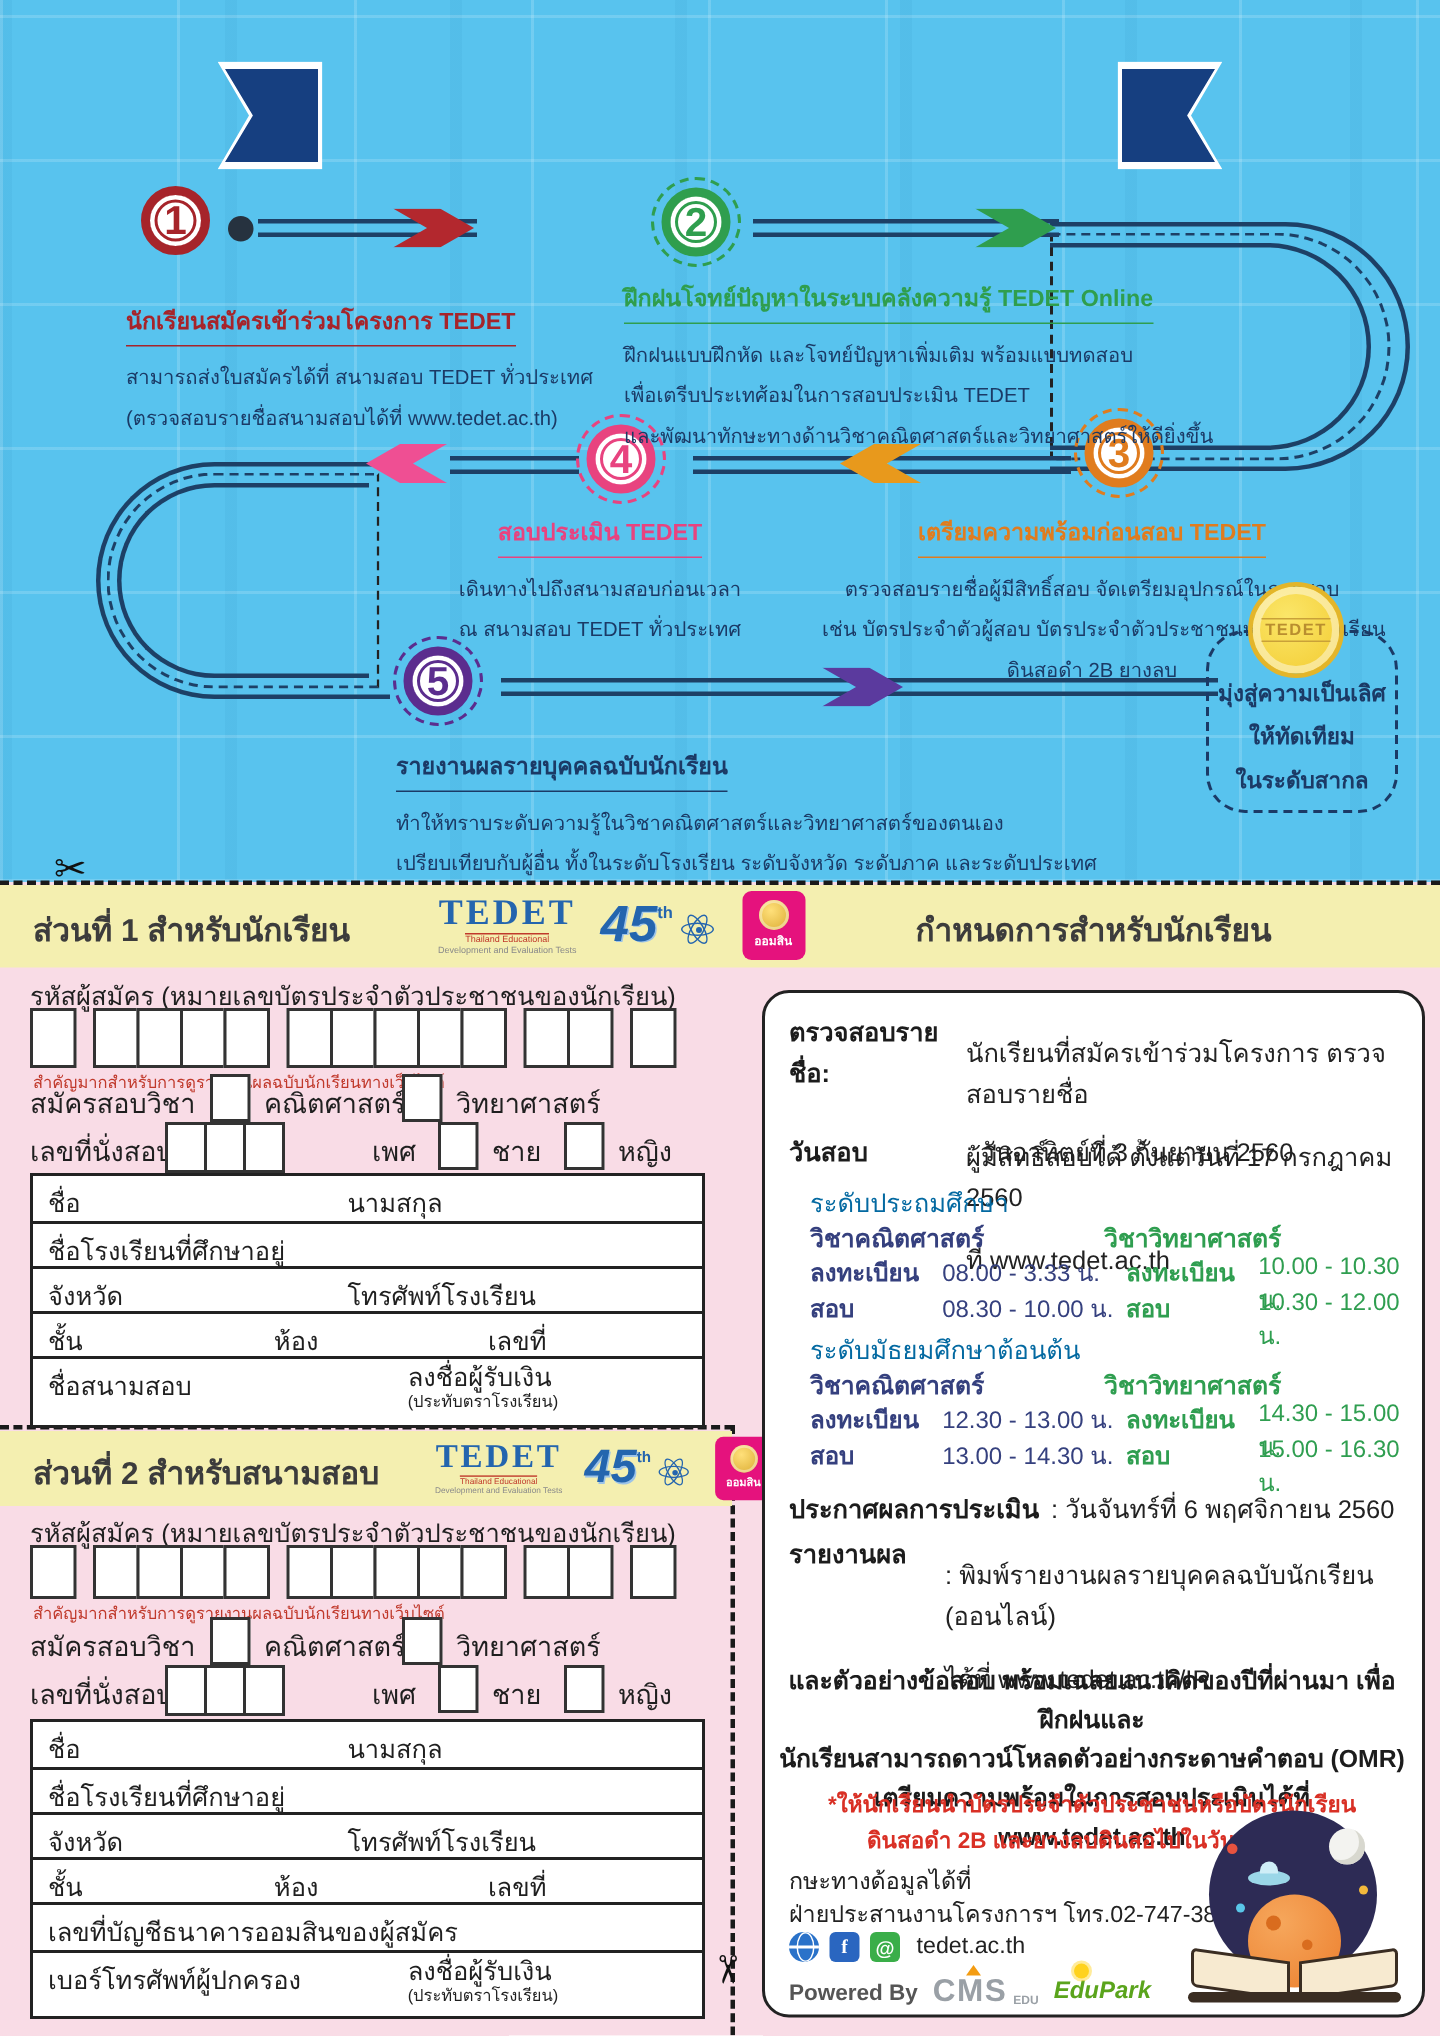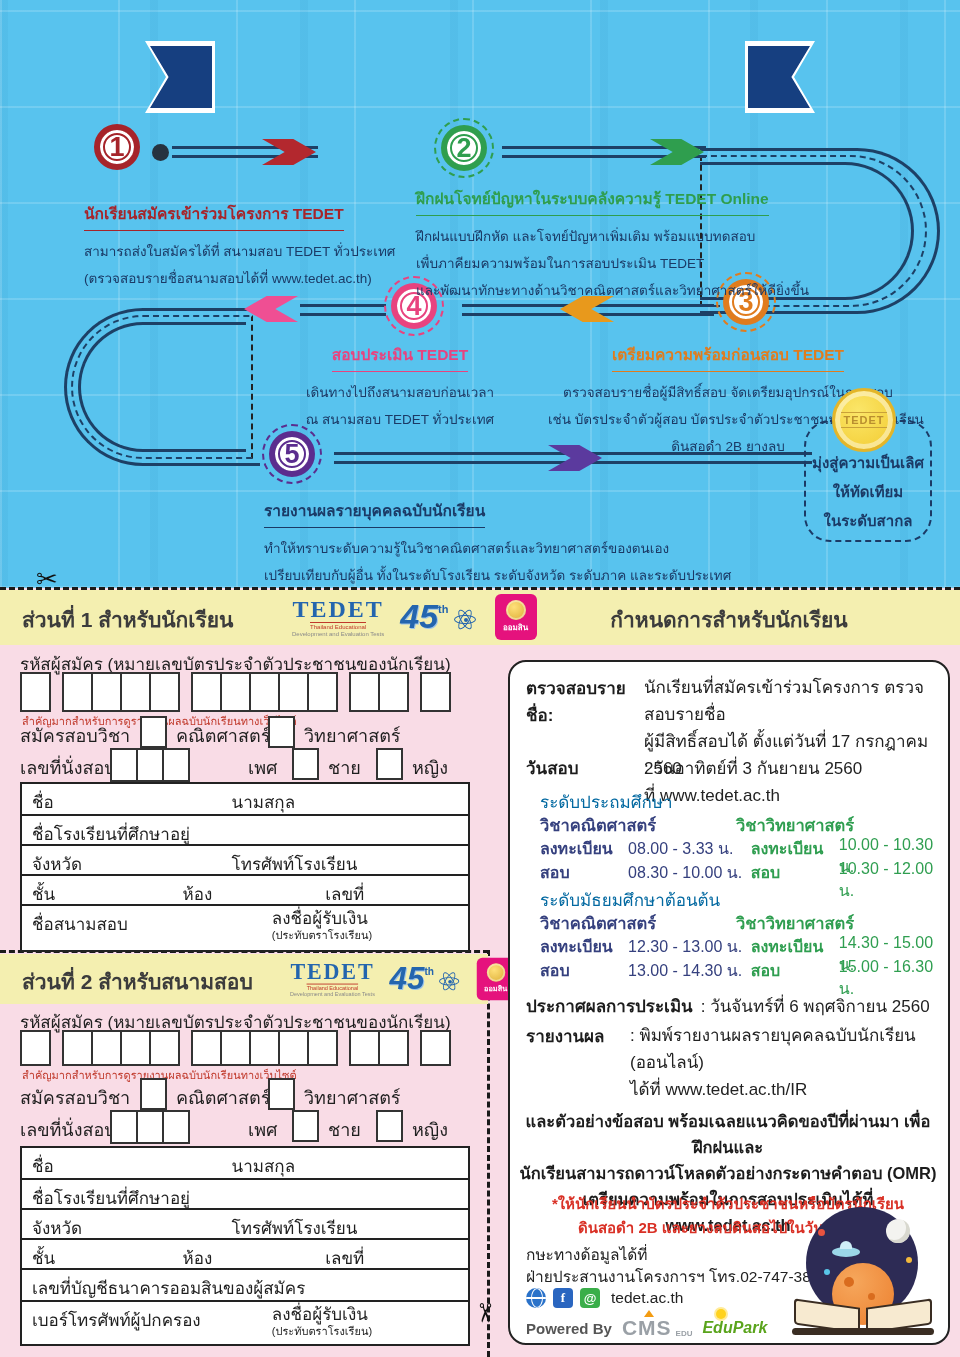--- a/index.html
+++ b/index.html
@@ -107,21 +107,21 @@
   .payee .p2{font-size:11px;color:#1f1f1f;}
 
   
   .infobox{position:absolute;left:508px;top:660px;width:442px;height:685px;background:#fff;
            border:2.5px solid #222;border-radius:18px;}
   .irow{position:absolute;left:16px;color:#222;}
   .ilabel{font-weight:bold;font-size:17px;color:#1c1c1c;}
   .ival{font-size:17px;}
   .iflex{display:flex;}
   .lblw{width:118px;flex:none;}
-  .vlines div{line-height:27px;font-size:17px;}
+  .vlines div{line-height:27px;font-size:17px;margin-top:15px;}
   .lv-title{position:absolute;left:30px;color:#0369a1;font-weight:normal;font-size:17px;text-align:right;}
   .subj{position:absolute;left:30px;display:flex;font-weight:bold;font-size:16.5px;}
   .subj .m{width:196px;color:#35407e;}
   .subj .s{color:#2f9e50;}
   .sg{position:absolute;left:30px;display:flex;font-size:16px;}
   .sg .a{width:92px;font-weight:bold;color:#35407e;}
   .sg .b{width:128px;color:#35407e;}
   .sg .c{width:92px;font-weight:bold;color:#2f9e50;}
   .sg .d{color:#2f9e50;}
   .center-note{position:absolute;left:8px;width:420px;text-align:center;font-weight:bold;color:#1c1c1c;}
@@ -223,21 +223,21 @@
       </div>
 
     <div class="stext" style="left:84px;top:201px;">
       <div class="stitle c-red">นักเรียนสมัครเข้าร่วมโครงการ TEDET</div>
       <div class="sline">สามารถส่งใบสมัครได้ที่ สนามสอบ TEDET ทั่วประเทศ</div>
       <div class="sline">(ตรวจสอบรายชื่อสนามสอบได้ที่ www.tedet.ac.th)</div>
     </div>
     <div class="stext" style="left:416px;top:186px;">
       <div class="stitle c-green">ฝึกฝนโจทย์ปัญหาในระบบคลังความรู้ TEDET Online</div>
       <div class="sline">ฝึกฝนแบบฝึกหัด และโจทย์ปัญหาเพิ่มเติม พร้อมแบบทดสอบ</div>
-      <div class="sline">เพื่บภาคียมความพร้อมในการสอบประเมิน TEDET</div>
+      <div class="sline">เพื่อเตรีบประเทศ้อมในการสอบประเมิน TEDET</div>
       <div class="sline">และพัฒนาทักษะทางด้านวิชาคณิตศาสตร์และวิทยาศาสตร์ให้ดียิ่งขึ้น</div>
     </div>
     <div class="stext tcenter" style="left:548px;top:342px;width:360px;">
       <div class="stitle c-orange">เตรียมความพร้อมก่อนสอบ TEDET</div>
       <div class="sline">ตรวจสอบรายชื่อผู้มีสิทธิ์สอบ จัดเตรียมอุปกรณ์ในการสอบ</div>
       <div class="sline">เช่น บัตรประจำตัวผู้สอบ บัตรประจำตัวประชาชนหรือบัตรนักเรียน</div>
       <div class="sline">ดินสอดำ 2B  ยางลบ</div>
     </div>
     <div class="stext tcenter" style="left:295px;top:342px;width:210px;">
       <div class="stitle c-pink">สอบประเมิน TEDET</div>

